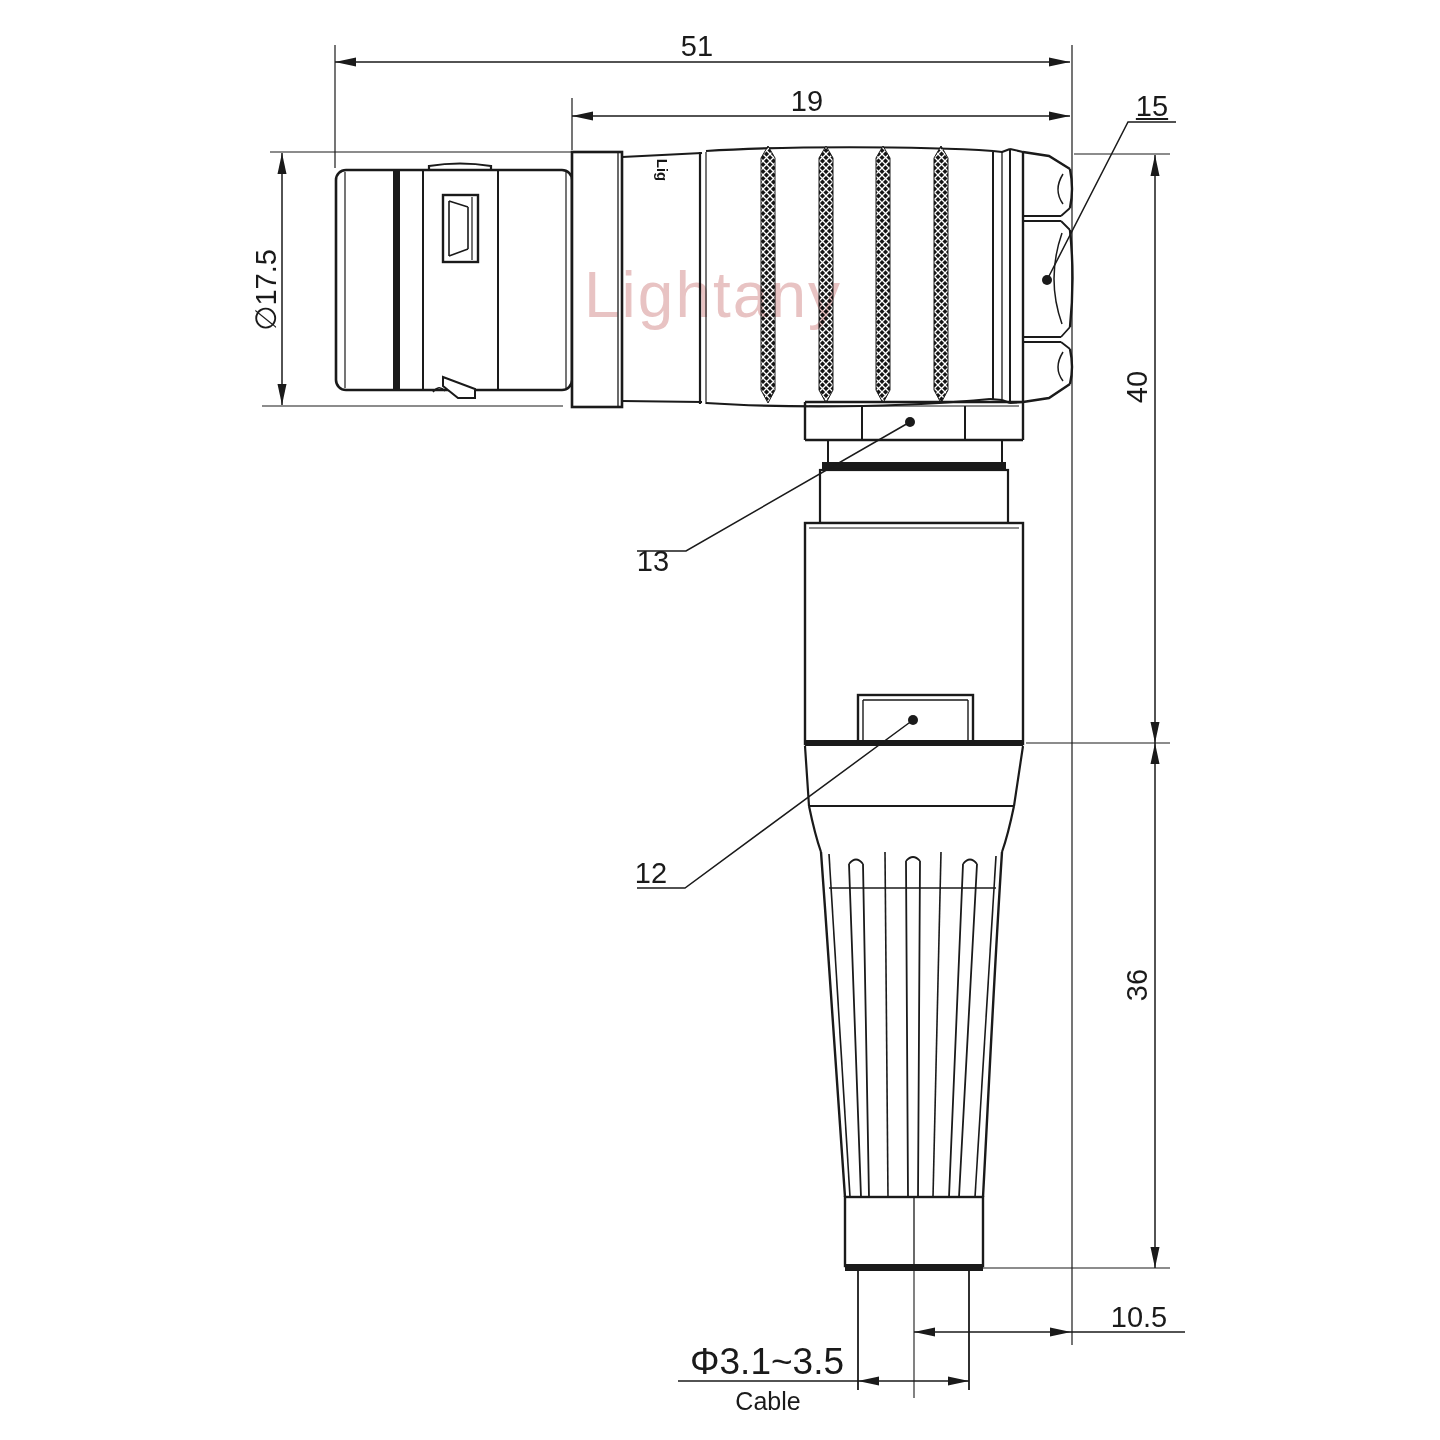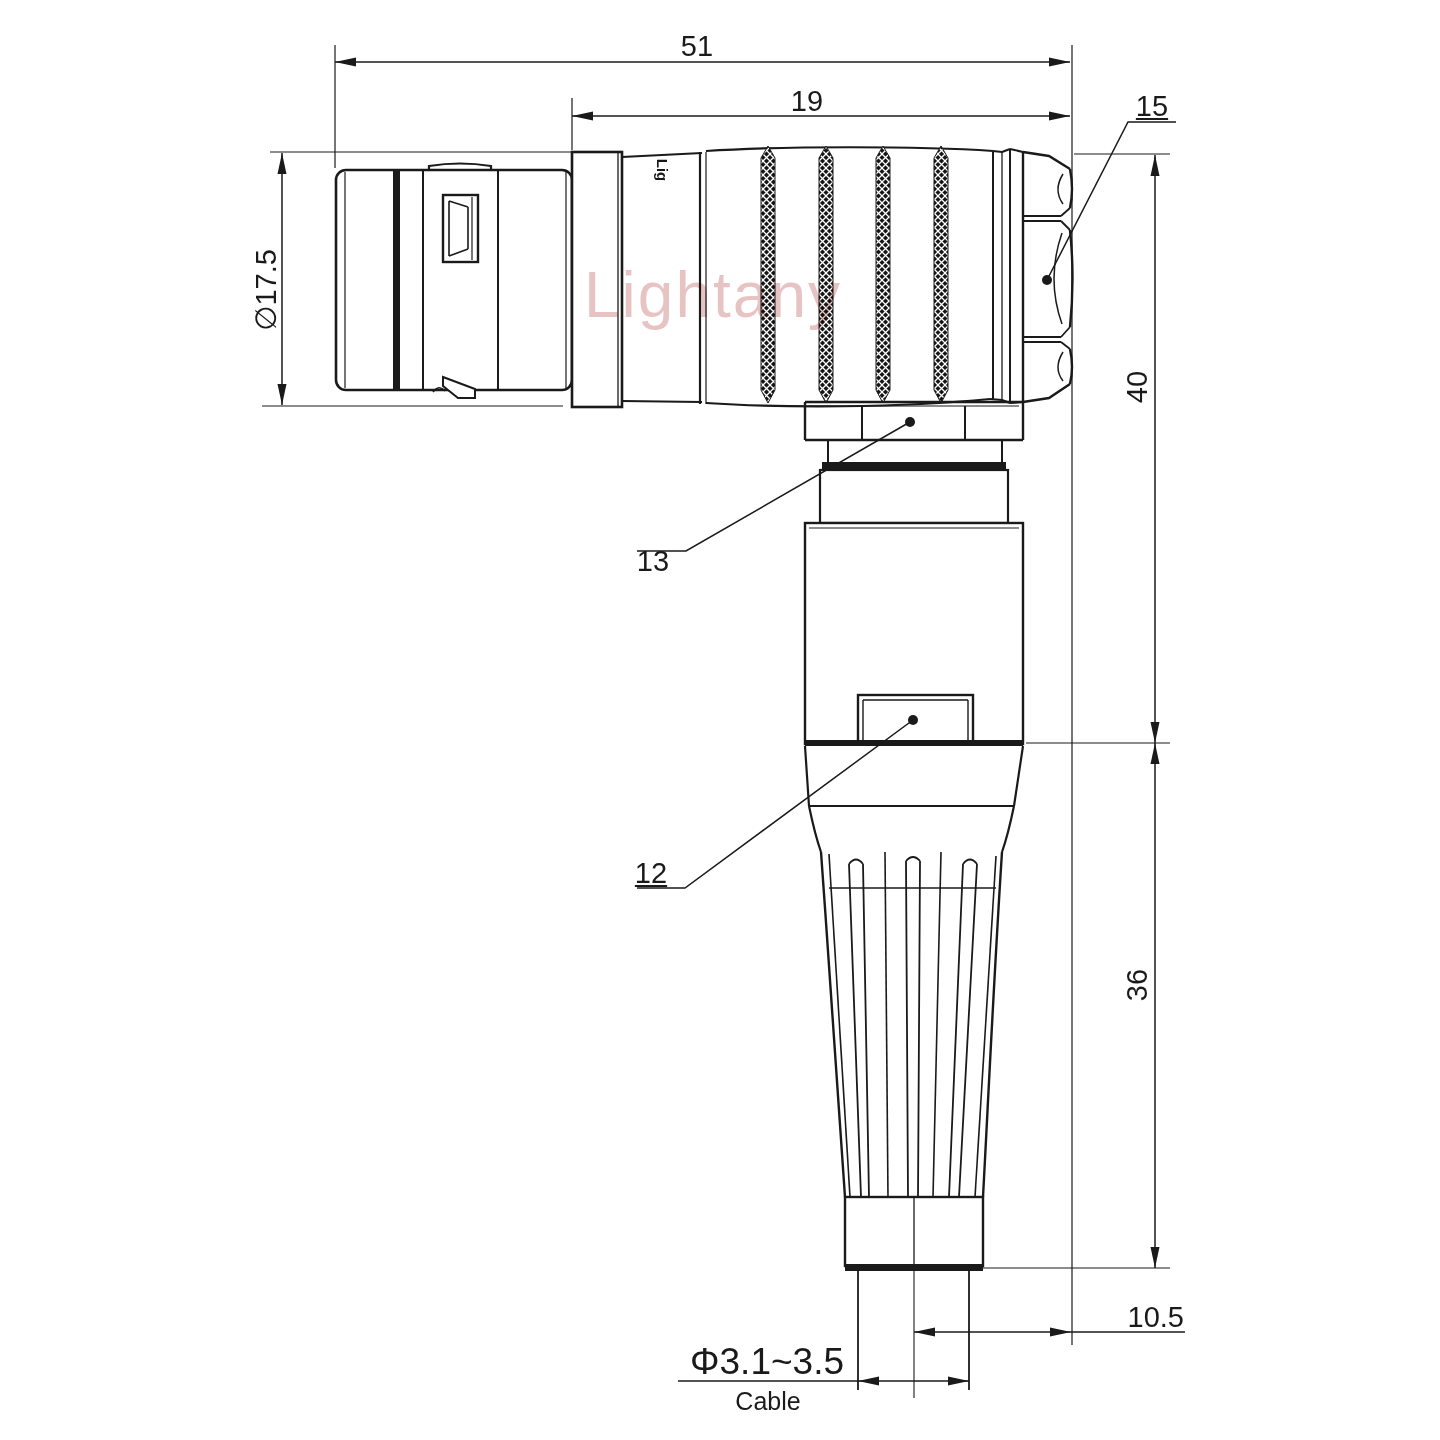--- a/index.html
+++ b/index.html
@@ -188,20 +188,20 @@
 
   <div id="watermark">Lightany</div>
   <div id="body-logo">Lig</div>
 
   <div class="txt" style="left:657px;top:32px;width:80px;">51</div>
   <div class="txt" style="left:767px;top:87px;width:80px;">19</div>
   <div class="txt" style="left:1127px;top:92px;width:50px;text-decoration:underline;">15</div>
   <div class="txt rot" style="left:207px;top:275px;width:120px;height:30px;">∅17.5</div>
   <div class="txt rot" style="left:1097px;top:373px;width:80px;height:28px;">40</div>
   <div class="txt rot" style="left:1097px;top:971px;width:80px;height:28px;">36</div>
-  <div class="txt" style="left:1094px;top:1303px;width:90px;text-align:right;">10.5</div>
+  <div class="txt" style="left:1094px;top:1303px;width:90px;">10.5</div>
   <div class="txt" style="left:690px;top:1343px;width:140px;font-size:37px;">Φ3.1~3.5</div>
   <div class="txt" style="left:718px;top:1389px;width:100px;font-size:25px;">Cable</div>
 
   <div class="txt" style="left:628px;top:535px;width:50px;margin-top:12px;">13</div>
-  <div class="txt" style="left:626px;top:859px;width:50px;text-decoration:underline;">12</div>
+  <div class="txt" style="left:626px;top:859px;width:50px;">12</div>
 
 </div>
 
 </body></html>

